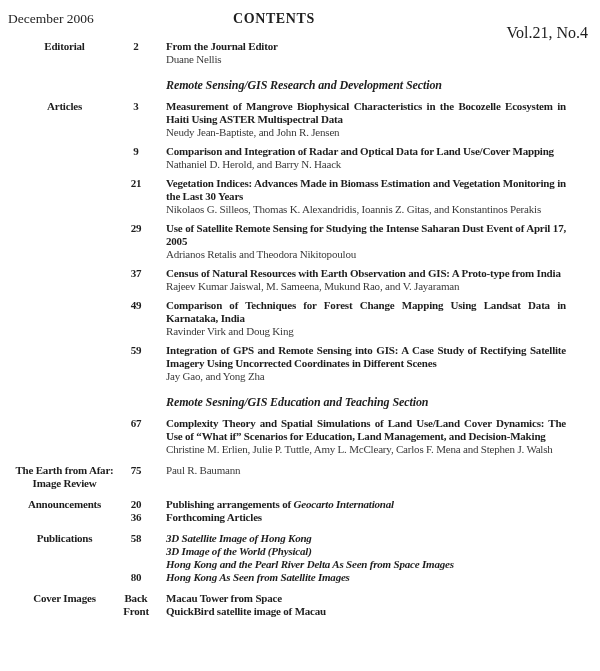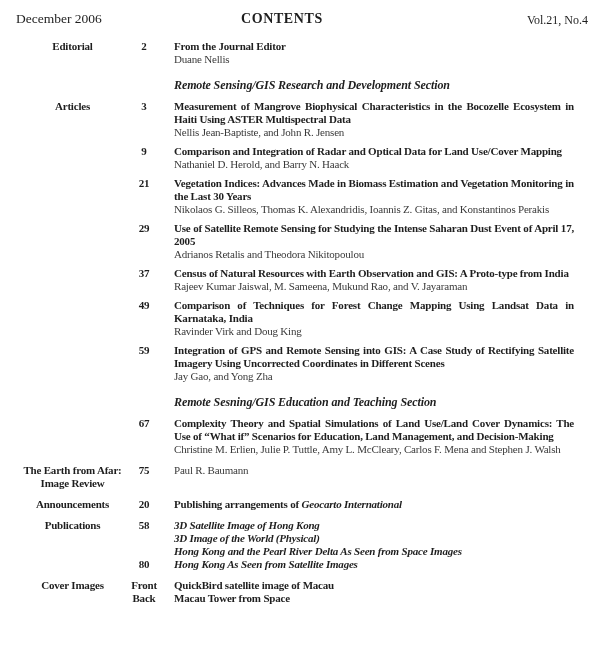--- a/index.html
+++ b/index.html
@@ -1,33 +1,33 @@
 <!DOCTYPE html>
 <html><head>
 <meta charset="utf-8">
 <style>
   html, body { margin: 0; padding: 0; background: #ffffff; }
   .page {
     position: relative;
     width: 600px;
     height: 671px;
     box-sizing: border-box;
-    padding: 12px 30px 0 16px;
+    padding: 12px 30px 0 8px;
     overflow: hidden;
     background: #ffffff;
     font-family: "Liberation Serif", serif;
     font-size: 11px;
     line-height: 13px;
     letter-spacing: -0.2px;
     color: #1e1e1e;
   }
   .header { position: relative; height: 15px; }
   .header-date { position: absolute; left: 0; top: 0; font-size: 13.5px; letter-spacing: 0; }
   .header-title { position: absolute; left: 225px; top: 0; font-size: 14px; font-weight: bold; letter-spacing: 0.6px; font-family: Liberation Serif, serif; }
-  .header-vol { position: absolute; right: -18px; top: 2px; font-size: 12px; letter-spacing: 0; }
+  .header-vol { position: absolute; right: -18px; top: 14px; font-size: 16px; letter-spacing: 0; }
 
   .toc { display: block; }
   .section-row {
     margin: 13px 0 6px 158px;
     width: 400px;
     font-weight: bold;
     font-style: italic;
     font-size: 12px;
     letter-spacing: -0.1px;
   }
@@ -66,21 +66,21 @@
         </div>
       </div>
       <div class="section-row">Remote Sensing/GIS Research and Development Section</div>
       <div class="group">
         <div class="group-label">Articles</div>
         <div class="group-items">
           <div class="item">
             <div class="item-num">3</div>
             <div class="item-body">
               <div class="item-title"><span>Measurement of Mangrove Biophysical Characteristics in the Bocozelle Ecosystem in Haiti Using ASTER Multispectral Data</span></div>
-              <div class="item-authors">Nellis Jean-Baptiste, and John R. Jensen</div>
+              <div class="item-authors">Neudy Jean-Baptiste, and John R. Jensen</div>
             </div>
           </div>
           <div class="item">
             <div class="item-num">9</div>
             <div class="item-body">
               <div class="item-title"><span>Comparison and Integration of Radar and Optical Data for Land Use/Cover Mapping</span></div>
               <div class="item-authors">Nathaniel D. Herold, and Barry N. Haack</div>
             </div>
           </div>
           <div class="item">
@@ -146,20 +146,26 @@
       </div>
       <div class="group compact">
         <div class="group-label">Announcements</div>
         <div class="group-items">
           <div class="item">
             <div class="item-num">20</div>
             <div class="item-body">
               <div class="item-title"><span>Publishing arrangements of </span><span class="italic">Geocarto International</span></div>
             </div>
           </div>
+          <div class="item">
+            <div class="item-num">36</div>
+            <div class="item-body">
+              <div class="item-title"><span>Forthcoming Articles</span></div>
+            </div>
+          </div>
         </div>
       </div>
       <div class="group compact">
         <div class="group-label">Publications</div>
         <div class="group-items">
           <div class="item">
             <div class="item-num">58</div>
             <div class="item-body">
               <div class="item-title italic"><span>3D Satellite Image of Hong Kong</span></div>
             </div>
@@ -181,27 +187,27 @@
             <div class="item-body">
               <div class="item-title italic"><span>Hong Kong As Seen from Satellite Images</span></div>
             </div>
           </div>
         </div>
       </div>
       <div class="group compact">
         <div class="group-label">Cover Images</div>
         <div class="group-items">
           <div class="item">
+            <div class="item-num">Back</div>
+            <div class="item-body">
+              <div class="item-title"><span>Macau Tower from Space</span></div>
+            </div>
+          </div>
+          <div class="item">
             <div class="item-num">Front</div>
             <div class="item-body">
               <div class="item-title"><span>QuickBird satellite image of Macau</span></div>
-            </div>
-          </div>
-          <div class="item">
-            <div class="item-num">Back</div>
-            <div class="item-body">
-              <div class="item-title"><span>Macau Tower from Space</span></div>
             </div>
           </div>
         </div>
       </div>
     </div>
 </div>
 
 </body></html>

